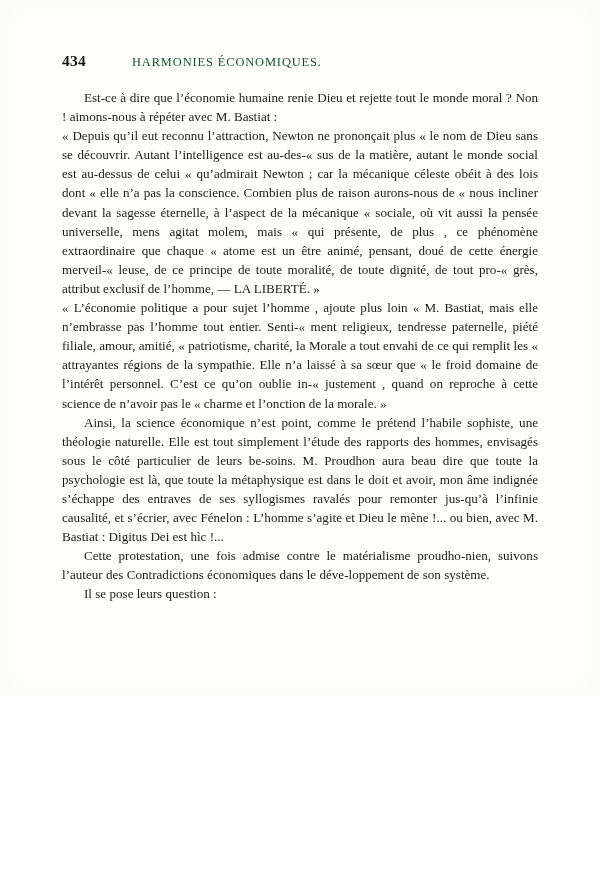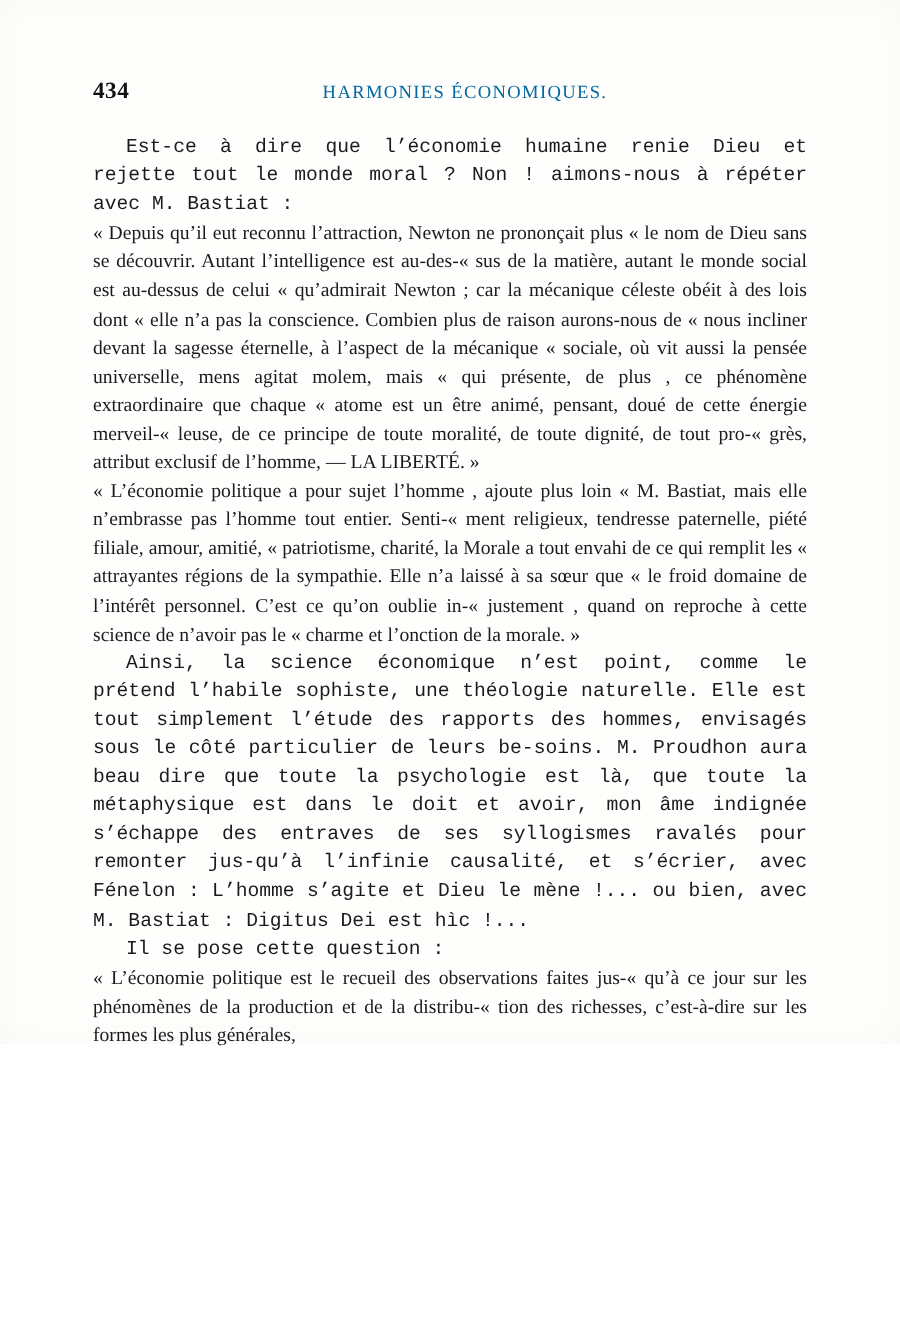--- a/index.html
+++ b/index.html
@@ -31,41 +31,39 @@
   .folio {
     font-size: 15.5px;
     font-weight: bold;
     letter-spacing: 0.3px;
     width: 70px;
     flex: 0 0 auto;
     color: #111;
   }
   .running-head {
     flex: 1 1 auto;
-    text-align: center;
     font-size: 12.4px;
     letter-spacing: 0.9px;
     font-variant: small-caps;
     text-transform: uppercase;
-    color: #0369a1;
+    color: #14532d;
     padding-right: 50px;
   }
   .body-text {
     font-size: 13.1px;
     line-height: 19.1px;
     text-align: justify;
     text-justify: inter-word;
     color: #1b1b1b;
   }
   p {
     margin: 0;
   }
   p.indent {
     text-indent: 22px;
-    font-family: Liberation Mono, monospace;
   }
   p.quote {
     text-indent: 0;
   }
   
   .page::after {
     content: "";
     position: absolute;
     inset: 0;
     pointer-events: none;
@@ -80,17 +78,17 @@
   <div class="header-row">
     <div class="folio">434</div>
     <div class="running-head">HARMONIES ÉCONOMIQUES.</div>
   </div>
 
   <div class="body-text">
     <p class="indent">Est-ce à dire que l’économie humaine renie Dieu et rejette tout le monde moral ? Non ! aimons-nous à répéter avec M. Bastiat :</p>
     <p class="quote">« Depuis qu’il eut reconnu l’attraction, Newton ne prononçait plus « le nom de Dieu sans se découvrir. Autant l’intelligence est au-des-« sus de la matière, autant le monde social est au-dessus de celui « qu’admirait Newton ; car la mécanique céleste obéit à des lois dont « elle n’a pas la conscience. Combien plus de raison aurons-nous de « nous incliner devant la sagesse éternelle, à l’aspect de la mécanique « sociale, où vit aussi la pensée universelle, mens agitat molem, mais « qui présente, de plus , ce phénomène extraordinaire que chaque « atome est un être animé, pensant, doué de cette énergie merveil-« leuse, de ce principe de toute moralité, de toute dignité, de tout pro-« grès, attribut exclusif de l’homme, — LA LIBERTÉ. »</p>
     <p class="quote">« L’économie politique a pour sujet l’homme , ajoute plus loin « M. Bastiat, mais elle n’embrasse pas l’homme tout entier. Senti-« ment religieux, tendresse paternelle, piété filiale, amour, amitié, « patriotisme, charité, la Morale a tout envahi de ce qui remplit les « attrayantes régions de la sympathie. Elle n’a laissé à sa sœur que « le froid domaine de l’intérêt personnel. C’est ce qu’on oublie in-« justement , quand on reproche à cette science de n’avoir pas le « charme et l’onction de la morale. »</p>
     <p class="indent">Ainsi, la science économique n’est point, comme le prétend l’habile sophiste, une théologie naturelle. Elle est tout simplement l’étude des rapports des hommes, envisagés sous le côté particulier de leurs be-soins. M. Proudhon aura beau dire que toute la psychologie est là, que toute la métaphysique est dans le doit et avoir, mon âme indignée s’échappe des entraves de ses syllogismes ravalés pour remonter jus-qu’à l’infinie causalité, et s’écrier, avec Fénelon : L’homme s’agite et Dieu le mène !... ou bien, avec M. Bastiat : Digitus Dei est hìc !...</p>
-    <p class="indent">Il se pose cette question :</p>
-    <p class="quote">« L’économie politique est le recueil des observations faites jus-« qu’à ce jour sur les phénomènes de la production et de la distribu-« tion des richesses, c’est-à-dire sur les formes les plus générales,</p>
+    <p class="indent">Cette protestation, une fois admise contre le matérialisme proudho-nien, suivons l’auteur des Contradictions économiques dans le déve-loppement de son système.</p>
+    <p class="indent">Il se pose leurs question :</p>
   </div>
 
 </div>
 
 </body></html>

